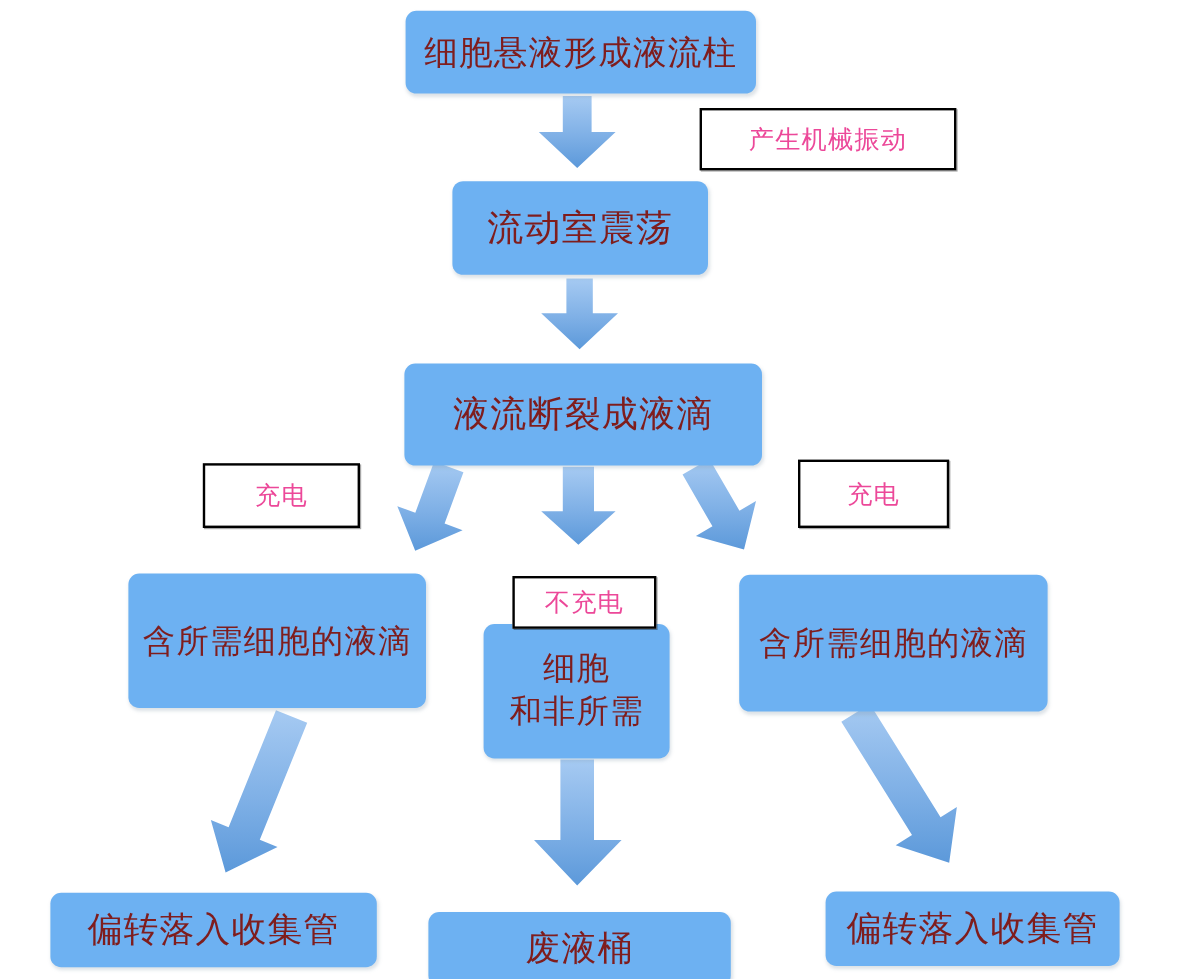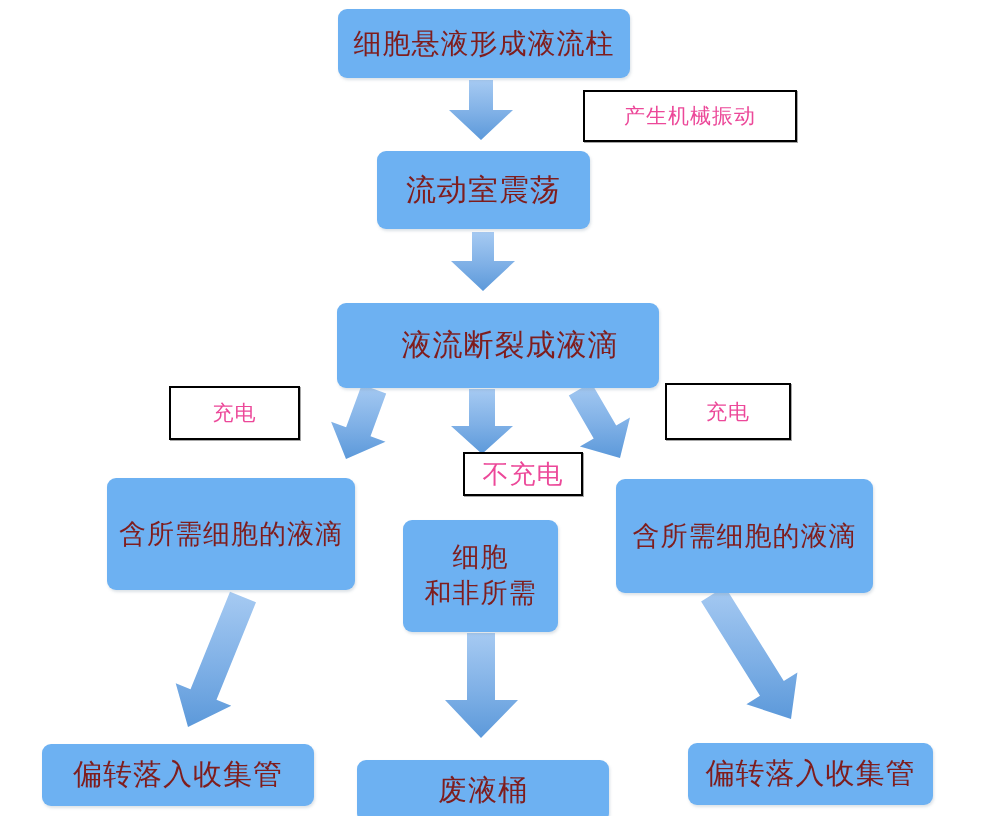--- a/index.html
+++ b/index.html
@@ -40,31 +40,31 @@
     display: flex;
     align-items: center;
     justify-content: center;
     text-align: center;
     box-shadow: 1px 1px 0 rgba(0,0,0,0.35);
     letter-spacing: 1px;
   }
   
   #n1 { left: 338px; top: 9px;   width: 292px; height: 69px;  font-size: 28px; }
   #n2 { left: 377px; top: 151px; width: 213px; height: 78px;  font-size: 30px; }
-  #n3 { left: 337px; top: 303px; width: 298px; height: 85px;  font-size: 30px; padding-left: 24px; }
+  #n3 { left: 337px; top: 303px; width: 298px; height: 85px;  font-size: 30px; }
   #n4 { left: 107px; top: 478px; width: 248px; height: 112px; font-size: 27px; }
   #n5 { left: 403px; top: 520px; width: 155px; height: 112px; font-size: 27px; }
   #n6 { left: 616px; top: 479px; width: 257px; height: 114px; font-size: 27px; }
   #n7 { left: 42px;  top: 744px; width: 272px; height: 62px;  font-size: 29px; }
   #n8 { left: 357px; top: 744px; width: 252px; height: 62px;  font-size: 29px; margin-top: 16px; }
   #n9 { left: 688px; top: 743px; width: 245px; height: 62px;  font-size: 29px; }
   
   #a1 { left: 583px; top: 90px;  width: 210px; height: 48px; font-size: 21px; }
   #a2 { left: 169px; top: 386px; width: 127px; height: 50px; font-size: 21px; }
-  #a3 { left: 427px; top: 452px; width: 116px; height: 40px; font-size: 26px; margin-left: 36px; }
+  #a3 { left: 427px; top: 480px; width: 116px; height: 40px; font-size: 21px; }
   #a4 { left: 665px; top: 383px; width: 122px; height: 53px; font-size: 21px; }
 </style>
 </head>
 <body>
 
 <div class="canvas">
 
   <svg class="arrow-layer" viewBox="0 0 1000 816" xmlns="http://www.w3.org/2000/svg" aria-hidden="true">
     <defs>
       <linearGradient id="ag" x1="0" y1="0" x2="0" y2="1">

